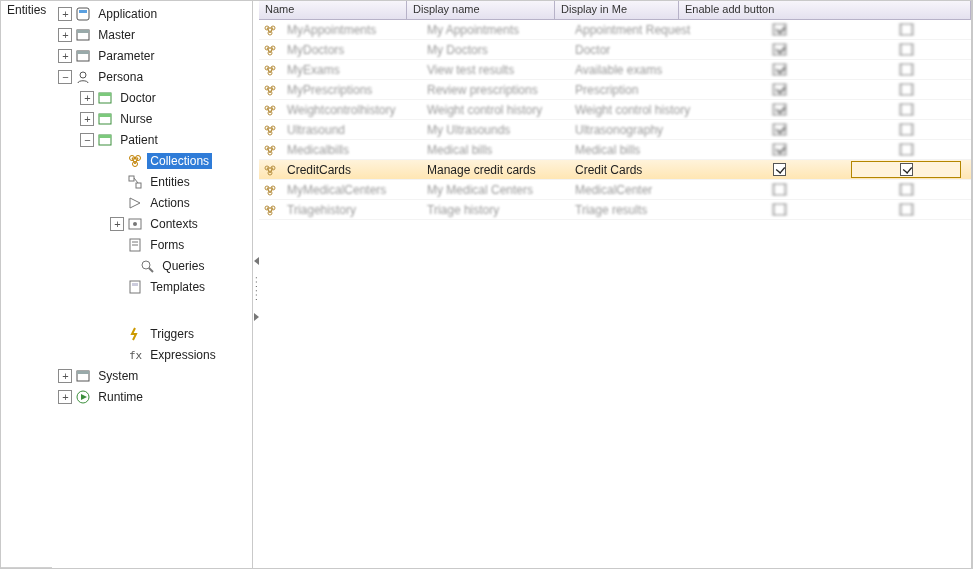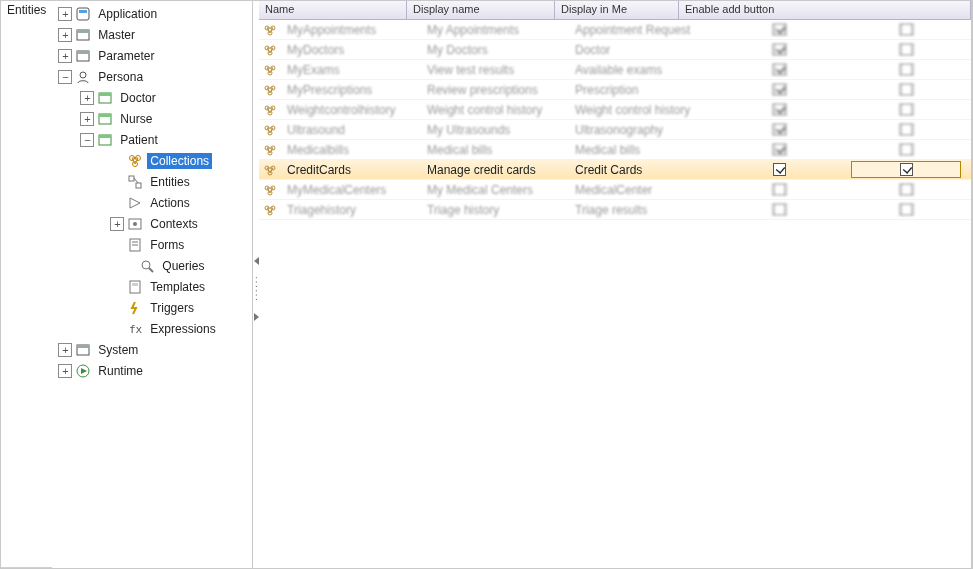--- a/index.html
+++ b/index.html
@@ -230,21 +230,21 @@
         <div class="tnode" style="padding-left: 50px;">
           <span style="display: inline-block; width: 8px;"></span>
           <span class="tw none"></span>
           <span class="ticon">
             <svg width="16" height="16">
               <use href="#i-tmpl"></use>
             </svg>
           </span>
           <span class="tlabel">Templates</span>
         </div>
-        <div class="tnode" style="padding-left: 50px;">
+        <div class="tnode" style="padding-left: 50px; margin-top: 26px;">
           <span style="display: inline-block; width: 8px;"></span>
           <span class="tw none"></span>
           <span class="ticon">
             <svg width="16" height="16">
               <use href="#i-trig"></use>
             </svg>
           </span>
           <span class="tlabel">Triggers</span>
         </div>
         <div class="tnode" style="padding-left: 50px;">

